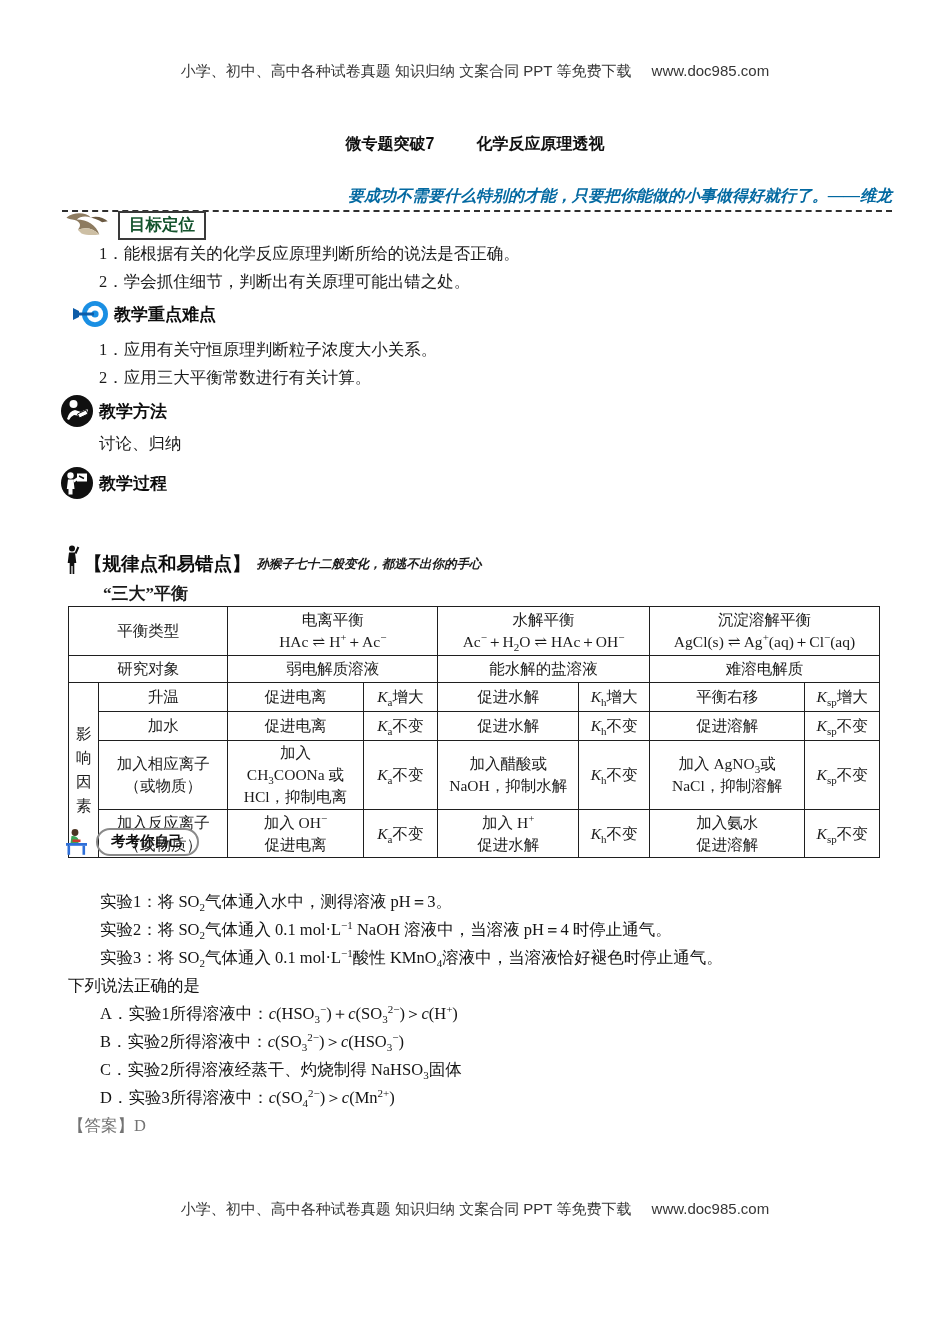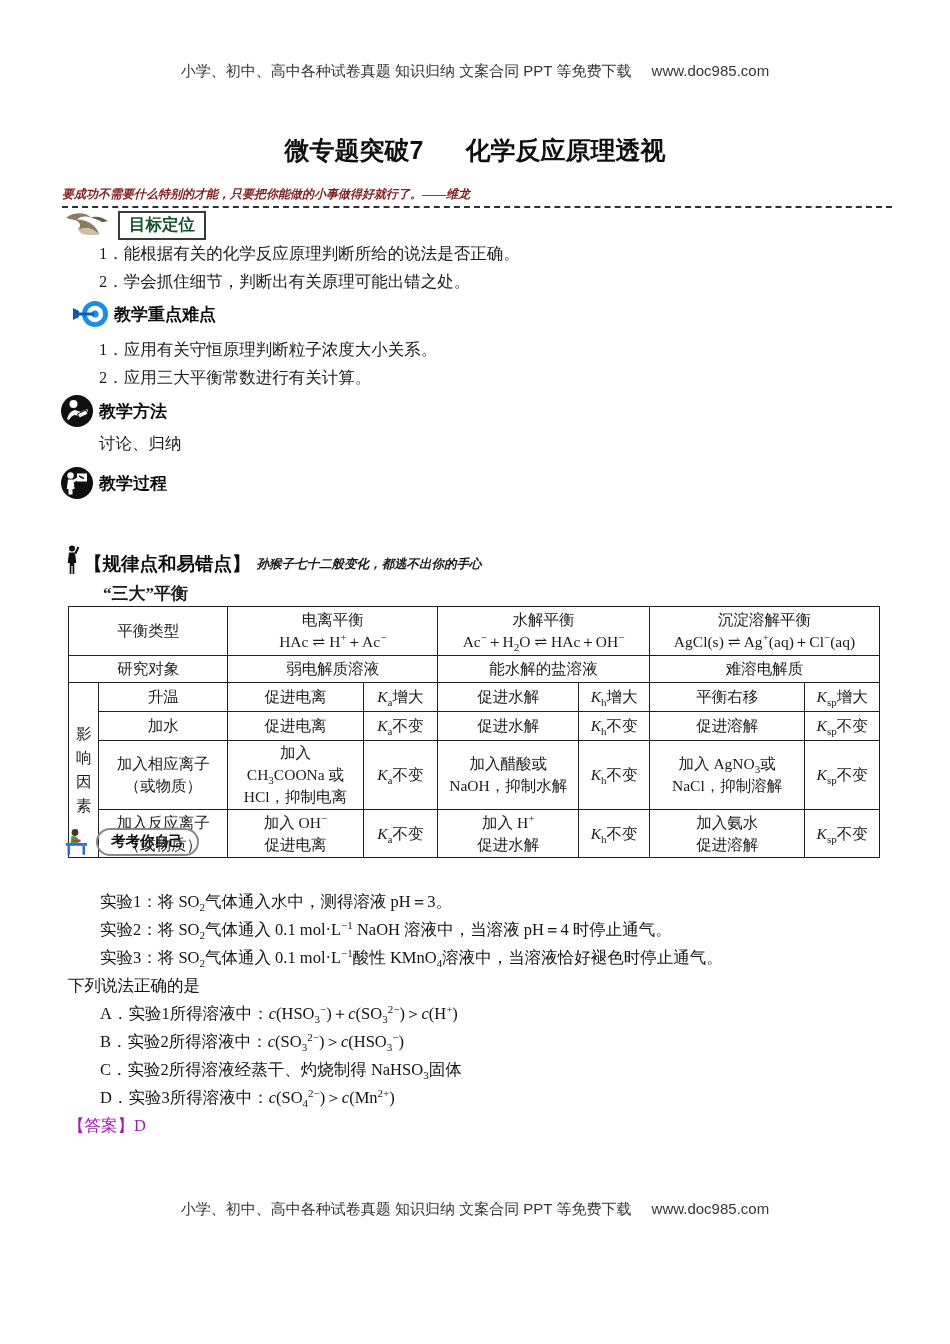--- a/index.html
+++ b/index.html
@@ -10,25 +10,25 @@
   }
   .hdr{position:absolute;left:0;width:100%;text-align:center;
        font-family:"Liberation Sans","DejaVu Sans",sans-serif;
        font-size:15px;color:#353535;}
   .hdr .url{margin-left:16px;}
   #header{top:62px;}
   #footer{top:1200px;}
 
   .title{position:absolute;top:134px;left:0;width:100%;text-align:center;
          font-family:"Liberation Sans","DejaVu Sans",sans-serif;
-         font-weight:700;font-size:25px;color:#101010;}
+         font-weight:700;font-size:16px;color:#101010;}
   .title .gap{display:inline-block;width:42px;}
 
-  .quote{position:absolute;top:186px;left:62px;right:58px;text-align:left;
-         font-size:12px;font-style:italic;font-weight:600;color:#7f1d1d;
+  .quote{position:absolute;top:186px;left:62px;right:58px;text-align:right;
+         font-size:16px;font-style:italic;font-weight:600;color:#0369a1;
          border-bottom:2px dashed #2f2f2f;padding-bottom:3px;}
 
   .sec{position:absolute;display:flex;align-items:center;}
   .sec-label{font-family:"Liberation Sans","DejaVu Sans",sans-serif;
              font-weight:700;font-size:17px;color:#0d0d0d;margin-left:5px;}
   #goal{top:210px;left:62px;}
   .goal-box{border:2px solid #3a3a3a;padding:1px 9px 2px;
             font-family:"Liberation Sans","DejaVu Sans",sans-serif;
             font-weight:700;font-size:16.5px;color:#14532d;margin-left:2px;background:#fff;}
   .list{position:absolute;left:99px;font-size:16.5px;line-height:28px;color:#1b1b1b;}
@@ -60,21 +60,21 @@
   #quiz-badge{top:828px;left:62px;}
   .badge-pill{border:2px solid #8a8a8a;border-radius:15px;padding:2px 13px 3px;
               font-family:"Liberation Sans","DejaVu Sans",sans-serif;
               font-weight:700;font-size:14.5px;color:#111;margin-left:4px;}
 
   .question{position:absolute;top:888px;left:68px;width:816px;
             font-size:16.5px;line-height:28px;color:#141414;}
   .question p{margin:0;}
   .indent{text-indent:32px;}
   .green{color:#2e9d5c;}
-  .red{color:#a21caf;}
+  .red{color:#737373;}
   svg{display:block;}
 </style>
 </head>
 <body>
 
 <div id="header" class="hdr">
   <span>小学、初中、高中各种试卷真题 知识归纳 文案合同 PPT 等免费下载</span>
   <span class="url">www.doc985.com</span>
 </div>
 

